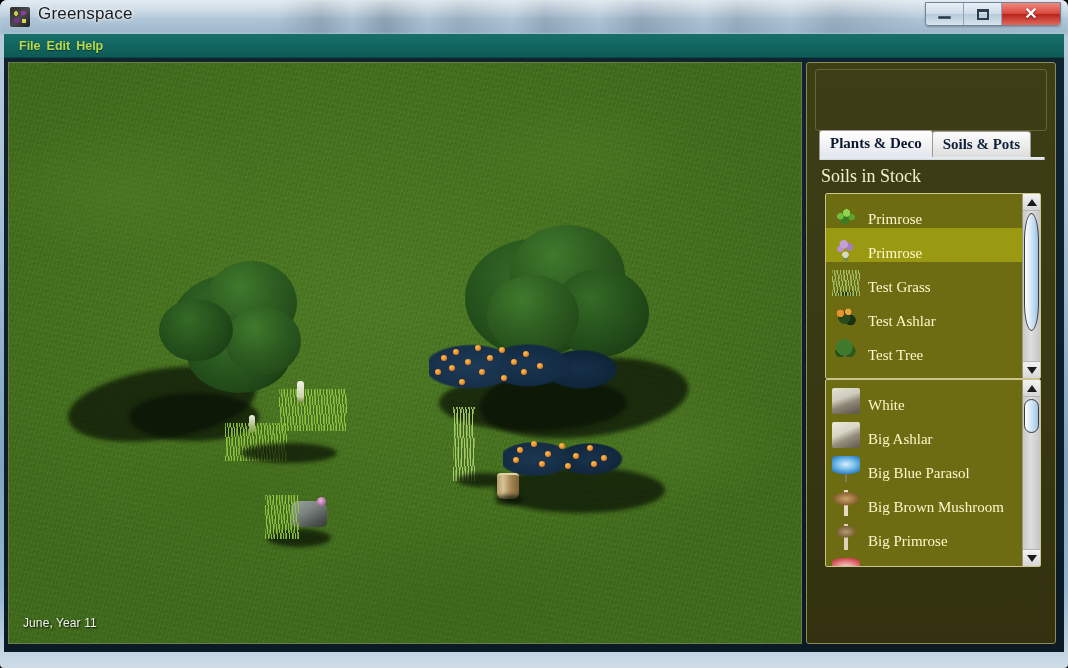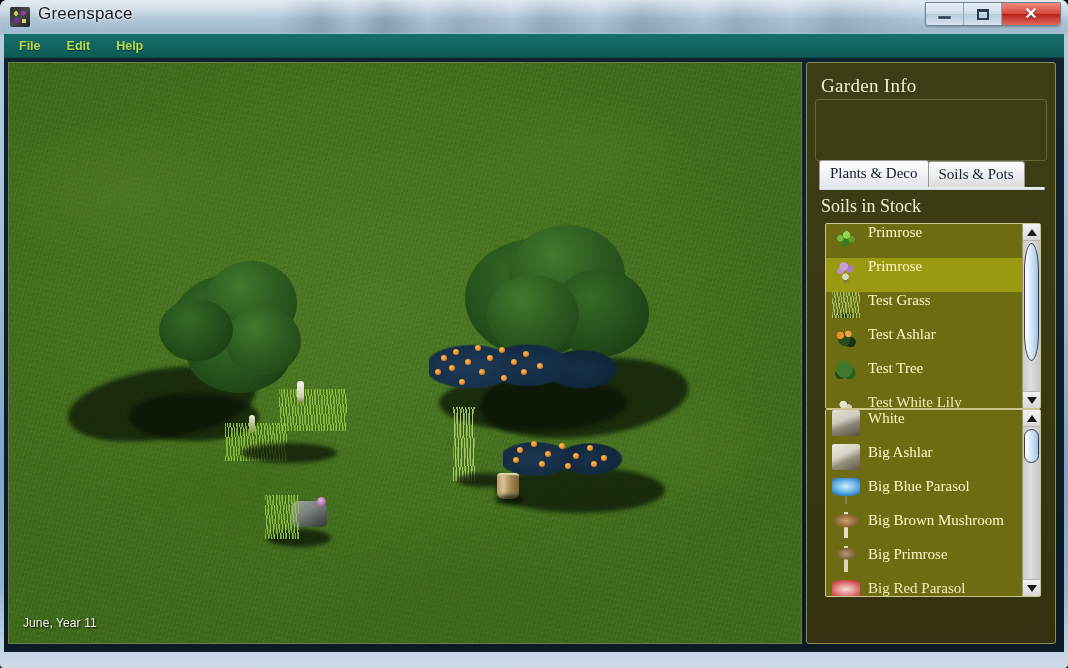--- a/index.html
+++ b/index.html
@@ -85,21 +85,21 @@
   .glyph-min { width: 13px; height: 3px; background: #2b3d4d; border: 1px solid #47596a; border-radius: 1px; margin-top: 7px; }
   .glyph-max { width: 12px; height: 11px; border: 2px solid #2b3d4d; border-top-width: 3px; }
   .glyph-close {
     color: #fff; font-size: 16px; font-weight: bold; line-height: 1;
     text-shadow: 0 1px 1px rgba(0,0,0,.55);
   }
   #menubar {
     position: absolute; left: 4px; top: 34px; width: 1060px; height: 24px;
     background: linear-gradient(180deg, #18706a 0%, #126560 50%, #0e5a56 100%);
     display: flex; align-items: center;
-    padding-left: 12px; gap: 20px;
+    padding-left: 12px; 
     border-bottom: 1px solid #0a4643;
   }
   .menu-item {
     font-size: 12.5px; color: #b9d84a; font-weight: bold;
     text-shadow: 0 1px 1px rgba(0,0,0,.45);
     padding: 2px 3px; cursor: default;
   }
 
   #content {
     position: absolute; left: 4px; top: 58px;
@@ -206,20 +206,21 @@
     font-family: "Liberation Serif", serif;
     font-size: 15px; color: #10213a;
     padding: 3px 10px 4px;
     border: 1px solid #9a9a9a;
     border-bottom: none;
     border-radius: 3px 3px 0 0;
     background: linear-gradient(180deg, #fbfbfb 0%, #ececec 55%, #dcdcdc 100%);
     margin-right: -1px;
     position: relative;
     line-height: 1.2;
+    font-weight: bold;
   }
   .tab.active {
     background: linear-gradient(180deg, #ffffff 0%, #f3f3f5 50%, #e2e6ee 100%);
     color: #0b1830;
     z-index: 3;
     padding-bottom: 5px;
   }
   #tab-underline {
     height: 3px; margin: 0 2px 0 4px;
     background: linear-gradient(180deg, #f2f2f2, #cfd6e0);
@@ -231,21 +232,21 @@
     position: relative;
     margin: 0 6px 0 10px;
     height: 186px;
     background: #6e6c12;
     border: 1px solid #c9c58c;
     border-radius: 2px;
     overflow: hidden;
   }
   .list-scrollview { position: absolute; left: 0; top: 0; right: 18px; bottom: 0; overflow: hidden; }
   .list-row {
-    display: flex; align-items: flex-start;
+    display: flex; align-items: flex-end;
     height: 34px;
     padding-left: 6px;
     font-family: "Liberation Serif", serif;
     font-size: 15px; color: #fdf8c9;
     cursor: default;
   }
   .list-row.selected { background: #9a9a12; }
   .row-icon {
     width: 28px; height: 26px; margin-right: 8px;
     flex: 0 0 28px;
@@ -444,21 +445,20 @@
       <div class="sprite" style="left:488px; top:410px; width:22px; height:26px;
                   background: linear-gradient(90deg,#b79a6a 0%,#d8c396 28%,#a68754 62%,#7c6237 100%);
                   border-radius: 4px 4px 6px 6px; border-top:2px solid #e0d2ab;"></div>
       <div class="shadow-blob" style="left:486px; top:432px; width:28px; height:10px;"></div>
 
       <div id="status-text">June, Year 11</div>
     </div>
 
     <div id="info-panel">
 
-      <div class="panel-head">Garden Info</div>
       <div id="garden-info-box"></div>
 
       <div id="tabstrip">
         <div class="tab active">Plants &amp; Deco</div>
         <div class="tab">Soils &amp; Pots</div>
       </div>
       <div id="tab-underline"></div>
 
       <div class="panel-subhead">Soils in Stock</div>
 

